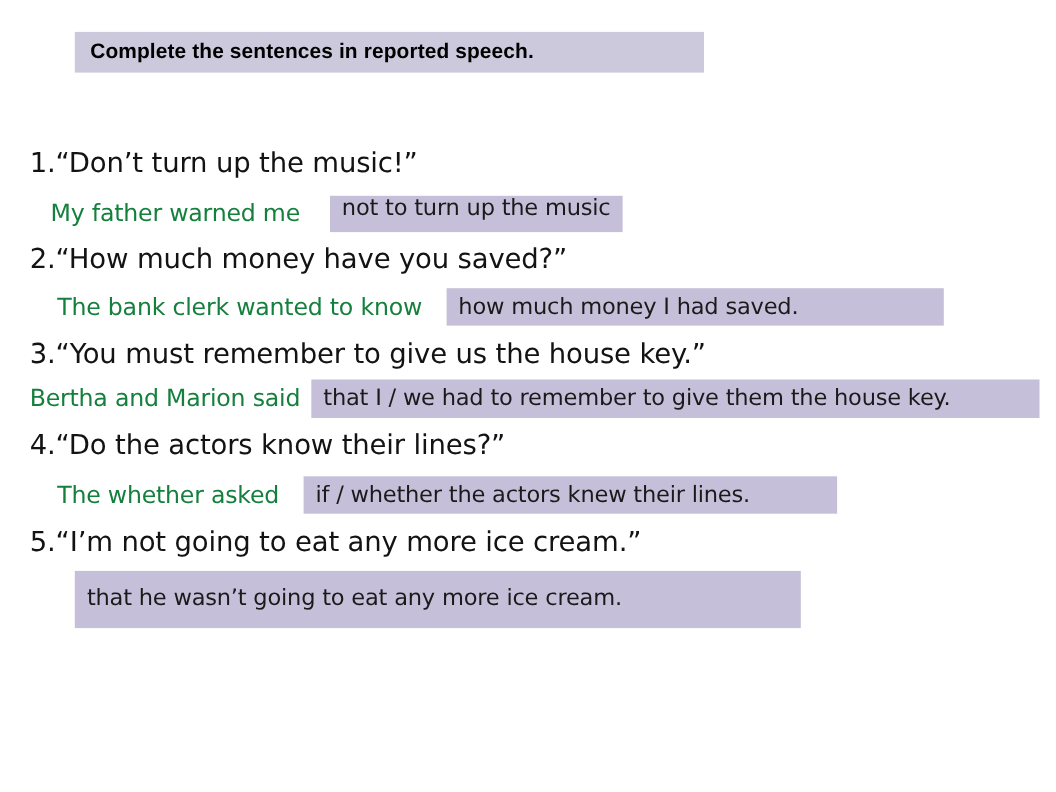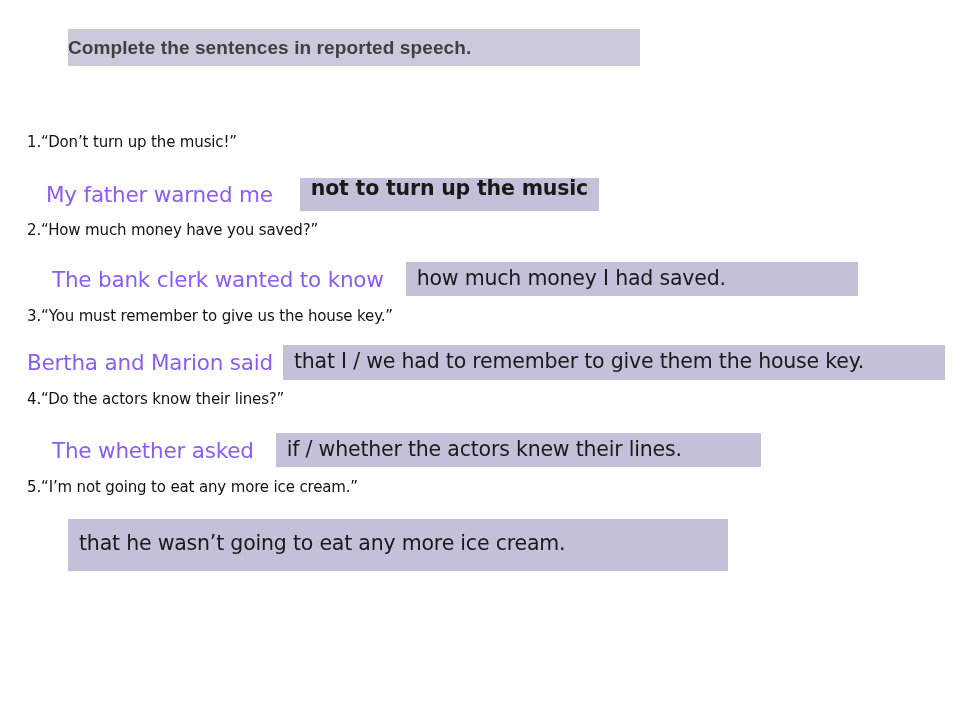--- a/index.html
+++ b/index.html
@@ -29,21 +29,22 @@
     width: 572px;
     height: 37px;
     background: #cdc9dd;
     display: flex;
     align-items: center;
   }
   .title-text {
     font-family: "Liberation Sans", sans-serif;
     font-weight: bold;
     font-size: 19px;
-    color: #404040;
+    color: #000000;
+    padding-left: 14px;
     letter-spacing: 0.1px;
     white-space: nowrap;
   }
 
   
   .exercise {
     position: absolute;
     left: 0;
     top: 0;
     width: 960px;
@@ -52,52 +53,52 @@
 
   .prompt-line,
   .answer-line {
     position: absolute;
     white-space: nowrap;
     font-family: "DejaVu Sans", sans-serif;
     color: #131313;
   }
 
   .prompt-line {
-    font-size: 15px;
+    font-size: 25px;
     letter-spacing: -0.15px;
   }
 
   .answer-line {
     display: flex;
     align-items: center;
     font-size: 21.5px;
   }
 
   .lead-in {
     font-size: 21.5px;
     letter-spacing: -0.2px;
-    color: #8b5cf6;
+    color: #15803d;
     white-space: nowrap;
   }
 
   .answer-box {
     background: #c6bfd9;
     color: #1a1a1a;
     font-size: 20.5px;
     letter-spacing: -0.2px;
     white-space: nowrap;
     display: inline-flex;
     align-items: center;
     box-sizing: border-box;
   }
 
   
   #prompt-1 { left: 27px;  top: 133px; }
   #row-1    { left: 46px;  top: 178px; }
-  #box-1    { margin-left: 27px; height: 33px; padding: 0 11px 14px 11px; font-weight: bold; }
+  #box-1    { margin-left: 27px; height: 33px; padding: 0 11px 14px 11px; }
 
   #prompt-2 { left: 27px;  top: 221px; }
   #row-2    { left: 52px;  top: 262px; }
   #box-2    { margin-left: 22px; height: 34px; padding: 0 10px 3px 11px; width: 452px; }
 
   #prompt-3 { left: 27px;  top: 307px; }
   #row-3    { left: 27px;  top: 345px; }
   #box-3    { margin-left: 10px; height: 35px; padding: 0 10px 3px 11px; width: 662px; }
 
   #prompt-4 { left: 27px;  top: 390px; }

